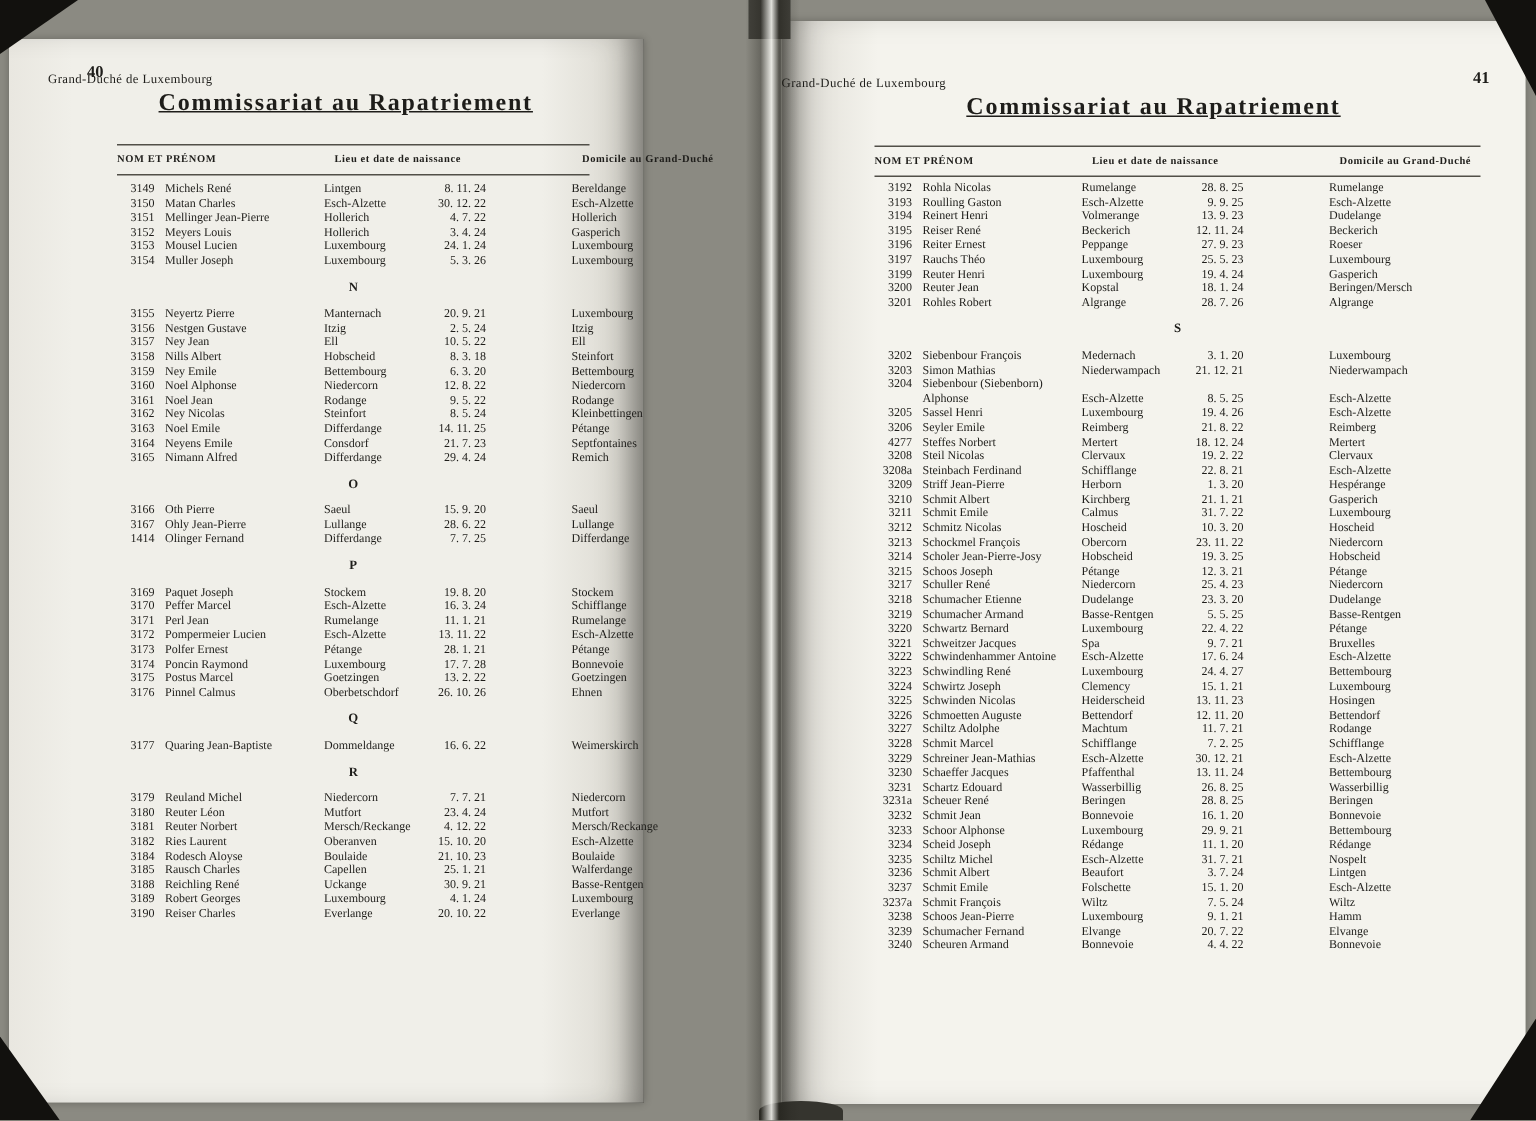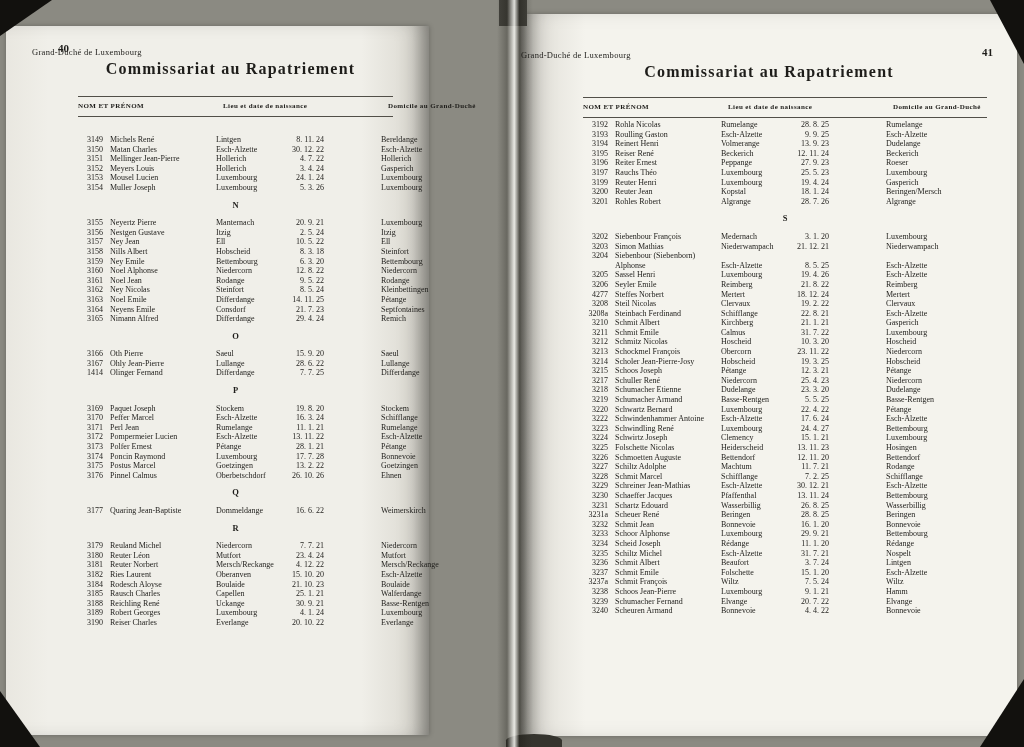--- a/index.html
+++ b/index.html
@@ -46,37 +46,37 @@
 
   .pagenum { position:absolute; font-weight:bold; font-size:11px; }
   #left-page .pagenum { left:26px; top:16px; }
   #right-page .pagenum { right:24px; top:32px; }
 
   .page-inner { position:relative; height:100%; }
   #left-page .page-inner { padding-top:21px; }
   #right-page .page-inner { padding-top:36px; }
 
   .head-small { text-align:left; font-size:8.5px; letter-spacing:0.3px; }
-  .page-title { text-align:center; font-size:16px; font-weight:bold; letter-spacing:1.2px; margin-top:3px; }
+  .page-title { text-align:center; font-size:16px; font-weight:bold; letter-spacing:1.2px; margin-top:3px;text-decoration:underline; }
 
   .content-l { margin:0 36px 0 46px; }
   .content-r { margin:0 30px 0 62px; }
 
   .table-head {
     display:grid; grid-template-columns:145px 165px 1fr;
     border-top:1px solid #514f48; border-bottom:1px solid #514f48;
     font-size:7px; font-weight:bold; letter-spacing:0.4px;
     padding:5px 0 6px;
   }
   #left-page .table-head { margin-top:18px; }
   #right-page .table-head { margin-top:16px; }
   .table-head span { white-space:nowrap; }
 
   .rows { }
-  #left-page .rows { margin-top:18px; }
+  #left-page .rows { margin-top:4px; }
   #right-page .rows { margin-top:2px; }
 
   .t-row {
     display:grid;
     grid-template-columns:32px 106px 64px 44px 1fr;
     height:9.6px; line-height:9.6px;
     font-size:8px; white-space:nowrap;
   }
   .c-num { text-align:right; padding-right:7px; }
   .c-name { }
@@ -521,20 +521,27 @@
             <span class="c-domicile">Clervaux</span>
           </div>
           <div class="t-row">
             <span class="c-num">3208a</span>
             <span class="c-name">Steinbach Ferdinand</span>
             <span class="c-place">Schifflange</span>
             <span class="c-date">22. 8. 21</span>
             <span class="c-domicile">Esch-Alzette</span>
           </div>
           <div class="t-row">
+            <span class="c-num">3209</span>
+            <span class="c-name">Striff Jean-Pierre</span>
+            <span class="c-place">Herborn</span>
+            <span class="c-date">1. 3. 20</span>
+            <span class="c-domicile">Hespérange</span>
+          </div>
+          <div class="t-row">
             <span class="c-num">3210</span>
             <span class="c-name">Schmit Albert</span>
             <span class="c-place">Kirchberg</span>
             <span class="c-date">21. 1. 21</span>
             <span class="c-domicile">Gasperich</span>
           </div>
           <div class="t-row">
             <span class="c-num">3211</span>
             <span class="c-name">Schmit Emile</span>
             <span class="c-place">Calmus</span>
@@ -591,20 +598,27 @@
             <span class="c-domicile">Basse-Rentgen</span>
           </div>
           <div class="t-row">
             <span class="c-num">3220</span>
             <span class="c-name">Schwartz Bernard</span>
             <span class="c-place">Luxembourg</span>
             <span class="c-date">22. 4. 22</span>
             <span class="c-domicile">Pétange</span>
           </div>
           <div class="t-row">
+            <span class="c-num">3221</span>
+            <span class="c-name">Schweitzer Jacques</span>
+            <span class="c-place">Spa</span>
+            <span class="c-date">9. 7. 21</span>
+            <span class="c-domicile">Bruxelles</span>
+          </div>
+          <div class="t-row">
             <span class="c-num">3222</span>
             <span class="c-name">Schwindenhammer Antoine</span>
             <span class="c-place">Esch-Alzette</span>
             <span class="c-date">17. 6. 24</span>
             <span class="c-domicile">Esch-Alzette</span>
           </div>
           <div class="t-row">
             <span class="c-num">3223</span>
             <span class="c-name">Schwindling René</span>
             <span class="c-place">Luxembourg</span>
@@ -613,21 +627,21 @@
           </div>
           <div class="t-row">
             <span class="c-num">3224</span>
             <span class="c-name">Schwirtz Joseph</span>
             <span class="c-place">Clemency</span>
             <span class="c-date">15. 1. 21</span>
             <span class="c-domicile">Luxembourg</span>
           </div>
           <div class="t-row">
             <span class="c-num">3225</span>
-            <span class="c-name">Folschette Nicolas</span>
+            <span class="c-name">Schwinden Nicolas</span>
             <span class="c-place">Heiderscheid</span>
             <span class="c-date">13. 11. 23</span>
             <span class="c-domicile">Hosingen</span>
           </div>
           <div class="t-row">
             <span class="c-num">3226</span>
             <span class="c-name">Schmoetten Auguste</span>
             <span class="c-place">Bettendorf</span>
             <span class="c-date">12. 11. 20</span>
             <span class="c-domicile">Bettendorf</span>

